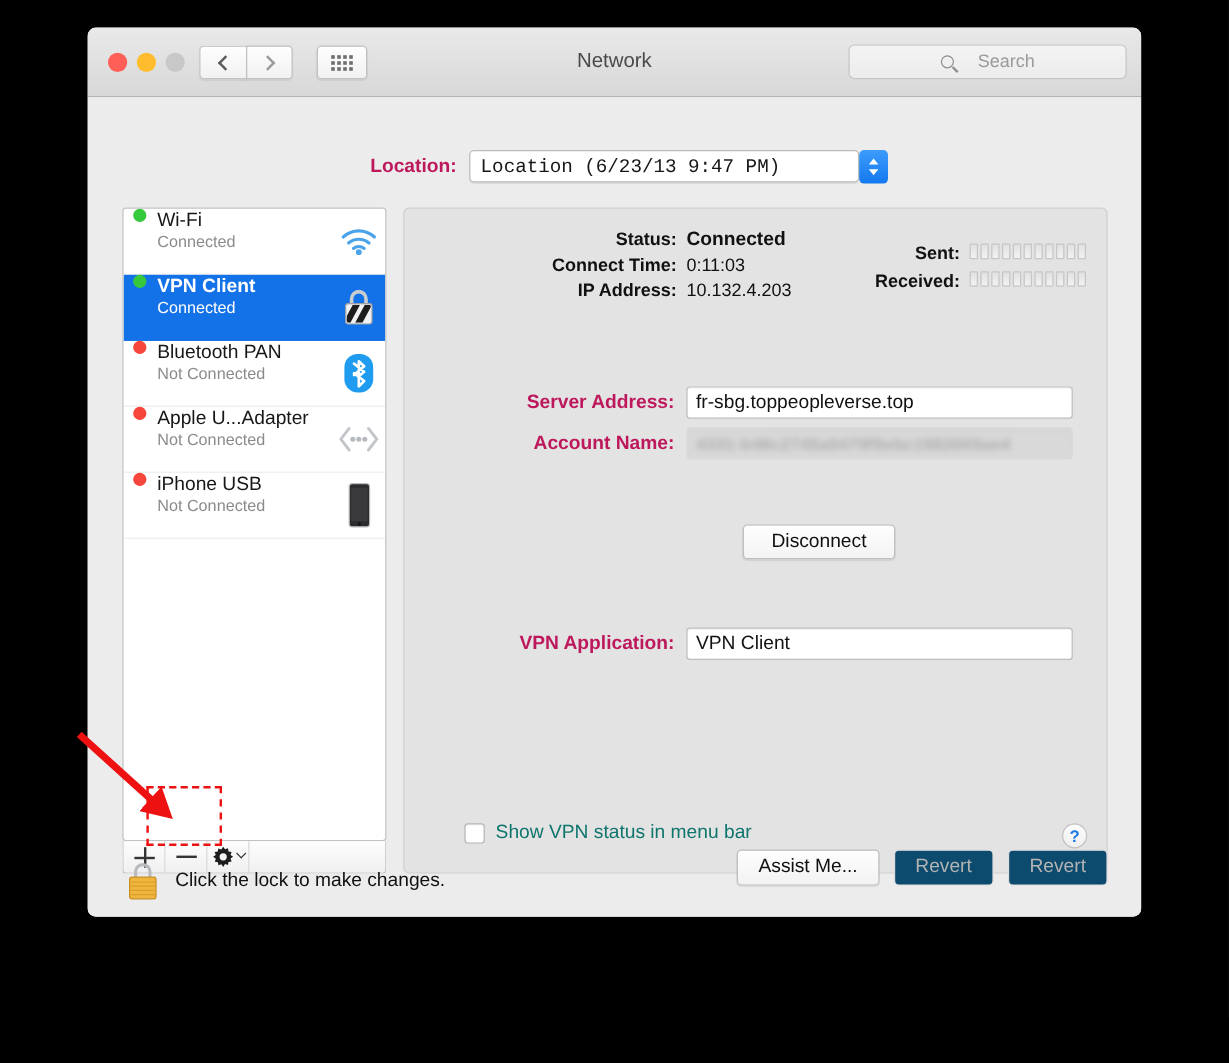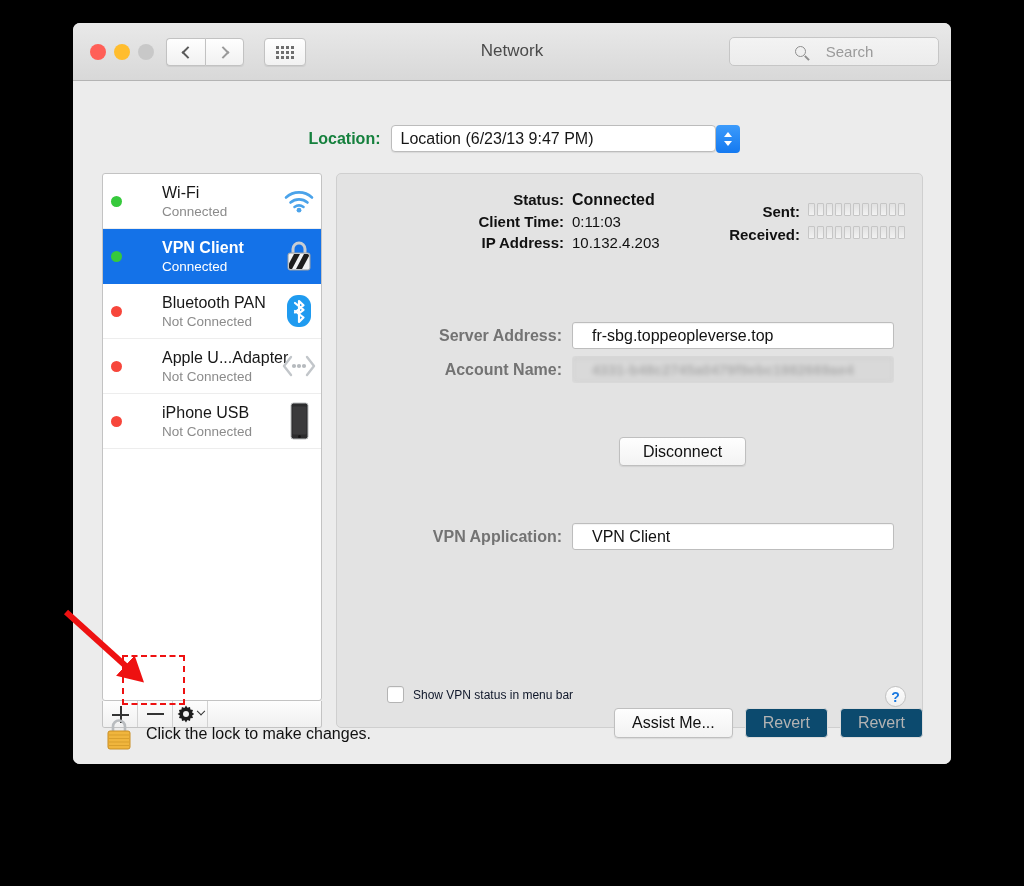--- a/index.html
+++ b/index.html
@@ -64,42 +64,42 @@
   .dotgrid { display: grid; grid-template-columns: repeat(4,3px); grid-auto-rows: 3px; gap: 2px; }
   .dotgrid i { display: block; width: 3px; height: 3px; background: #6e6e6e; }
 
   .wintitle {
     position: absolute; left: 0; right: 0; top: 18px;
     text-align: center; font-size: 17px; color: #4a4a4a;
   }
 
   .searchbox {
     position: absolute; right: 12px; top: 14px;
-    width: 210px; height: 29px;
+    width: 232px; height: 29px;
     background: linear-gradient(to bottom,#f3f3f3,#ececec);
     border: 1px solid #c6c6c6; border-radius: 5px;
     display: flex; align-items: center; justify-content: center; gap: 20px;
   }
   .searchbox .stext { font-size: 15px; color: #9a9a9a; }
   .mag { width: 11px; height: 11px; border: 1.8px solid #8e8e8e; border-radius: 50%; position: relative; }
   .mag::after { content:''; position:absolute; right:-5px; bottom:-3px; width:6px; height:1.8px; background:#8e8e8e; transform: rotate(45deg); }
 
   
   .body { position: relative; height: 683px; background: #ececec; }
 
   
   .locrow { position: absolute; left: 0; right: 0; top: 44px; display: flex; justify-content: center; align-items: center; }
-  .loclabel { font-size: 16px; color: #15803d; font-weight: bold; margin-right: 10px; }
+  .loclabel { font-size: 16px; color: #be185d; font-weight: bold; margin-right: 10px; }
   .locpopup {
     position: relative; width: 325px; height: 27px;
     background: #ffffff; border: 1px solid #bcbcbc; border-radius: 4px;
     display: flex; align-items: center; padding-left: 9px;
     box-shadow: 0 1px 1px rgba(0,0,0,0.08);
   }
-  .locpopup .lval { font-size: 16px; color: #161616; }
+  .locpopup .lval { font-size: 16px; color: #161616; font-family: Liberation Mono, monospace; }
   .stepper {
     position: absolute; right: -25px; top: -1px;
     width: 24px; height: 28px; border-radius: 4px;
     background: linear-gradient(to bottom,#3c9bfb,#1479f0);
     display: flex; flex-direction: column; align-items: center; justify-content: center; gap: 4px;
   }
   .stepper .sa { width: 0; height: 0; border-left: 4px solid transparent; border-right: 4px solid transparent; }
   .stepper .up { border-bottom: 5px solid #fff; }
   .stepper .dn { border-top: 5px solid #fff; }
 
@@ -107,24 +107,23 @@
   .sidebar {
     position: absolute; left: 29px; top: 92px;
     width: 220px; height: 528px;
     background: #ffffff;
     border: 1px solid #c3c3c3;
     border-radius: 3px;
     overflow: hidden;
   }
   .srvrow {
     position: relative; height: 55px;
-    display: flex; align-items: center;
+    display: flex; 
     border-bottom: 1px solid #ededed;
     padding-left: 8px;
-    gap: 31px;
   }
   .srvrow.sel { background: #1472e8; border-bottom-color: #1472e8; }
   .statdot { width: 11px; height: 11px; border-radius: 50%; flex: none; margin-right: 9px; }
   .statdot.green { background: #36c93c; }
   .statdot.red   { background: #f7463b; }
   .srvtext { flex: 1; min-width: 0; }
   .srvname { font-size: 16px; color: #171717; line-height: 19px; white-space: nowrap; }
   .srvstate { font-size: 13.5px; color: #8b8b8b; line-height: 17px; white-space: nowrap; }
   .srvrow.sel .srvname { color: #ffffff; font-weight: bold; }
   .srvrow.sel .srvstate { color: #ffffff; }
@@ -180,25 +179,25 @@
   .sbrow { display: flex; justify-content: flex-end; margin-bottom: 6px; }
   .sblab { font-size: 15px; color: #111; font-weight: bold; margin-right: 8px; }
   .meter { display: flex; gap: 2px; }
   .meter i {
     display: block; width: 7px; height: 13px;
     background: linear-gradient(to bottom,#e1e1e1,#f2f2f2);
     border: 1px solid #c6c6c6; border-radius: 1px;
   }
 
   .frow { position: absolute; display: flex; align-items: center; }
-  .flab { width: 235px; text-align: right; padding-right: 10px; font-size: 16px; color: #737373; font-weight: bold; flex: none; }
+  .flab { width: 235px; text-align: right; padding-right: 10px; font-size: 16px; color: #be185d; font-weight: bold; flex: none; }
   .finput {
     width: 322px; height: 27px;
     background: #ffffff; border: 1px solid #bdbdbd; border-radius: 3px;
-    display: flex; align-items: center; padding-left: 19px;
+    display: flex; align-items: center; padding-left: 7px;
     font-size: 16px; color: #121212;
     box-shadow: inset 0 1px 1px rgba(0,0,0,0.05);
   }
   .finput.blurred {
     background: #d9d9d9;
     color: #adadad;
     filter: blur(2.6px);
     font-weight: bold; letter-spacing: .3px; font-size: 14px;
   }
   .blurwrap { position: relative; width: 322px; height: 27px; overflow: hidden; border-radius: 3px; }
@@ -212,21 +211,21 @@
     font-size: 16px; color: #101010;
     box-shadow: 0 1px 1px rgba(0,0,0,0.08);
   }
 
   .chkrow { position: absolute; left: 50px; bottom: 24px; display: flex; align-items: center; }
   .chkbox {
     width: 17px; height: 17px; background: #fff;
     border: 1px solid #b4b4b4; border-radius: 3px; margin-right: 9px;
     box-shadow: inset 0 1px 1px rgba(0,0,0,0.06);
   }
-  .chklabel { font-size: 12px; color: #0f172a; }
+  .chklabel { font-size: 16px; color: #0f766e; }
 
   .helpbtn {
     position: absolute; right: 16px; bottom: 20px;
     width: 21px; height: 21px; border-radius: 50%;
     background: linear-gradient(to bottom,#fdfdfd,#efefef);
     border: 1px solid #c1c1c1;
     display: flex; align-items: center; justify-content: center;
     font-size: 14px; color: #1a79e0; font-weight: bold;
   }
 
@@ -427,21 +426,21 @@
       </div>
 
       <div class="detail">
 
         <div class="statgrid">
           <div class="srow">
             <span class="slab">Status:</span>
             <span class="sval bold">Connected</span>
           </div>
           <div class="srow">
-            <span class="slab">Client Time:</span>
+            <span class="slab">Connect Time:</span>
             <span class="sval">0:11:03</span>
           </div>
           <div class="srow">
             <span class="slab">IP Address:</span>
             <span class="sval">10.132.4.203</span>
           </div>
         </div>
 
         <div class="sideblock">
           <div class="sbrow">

